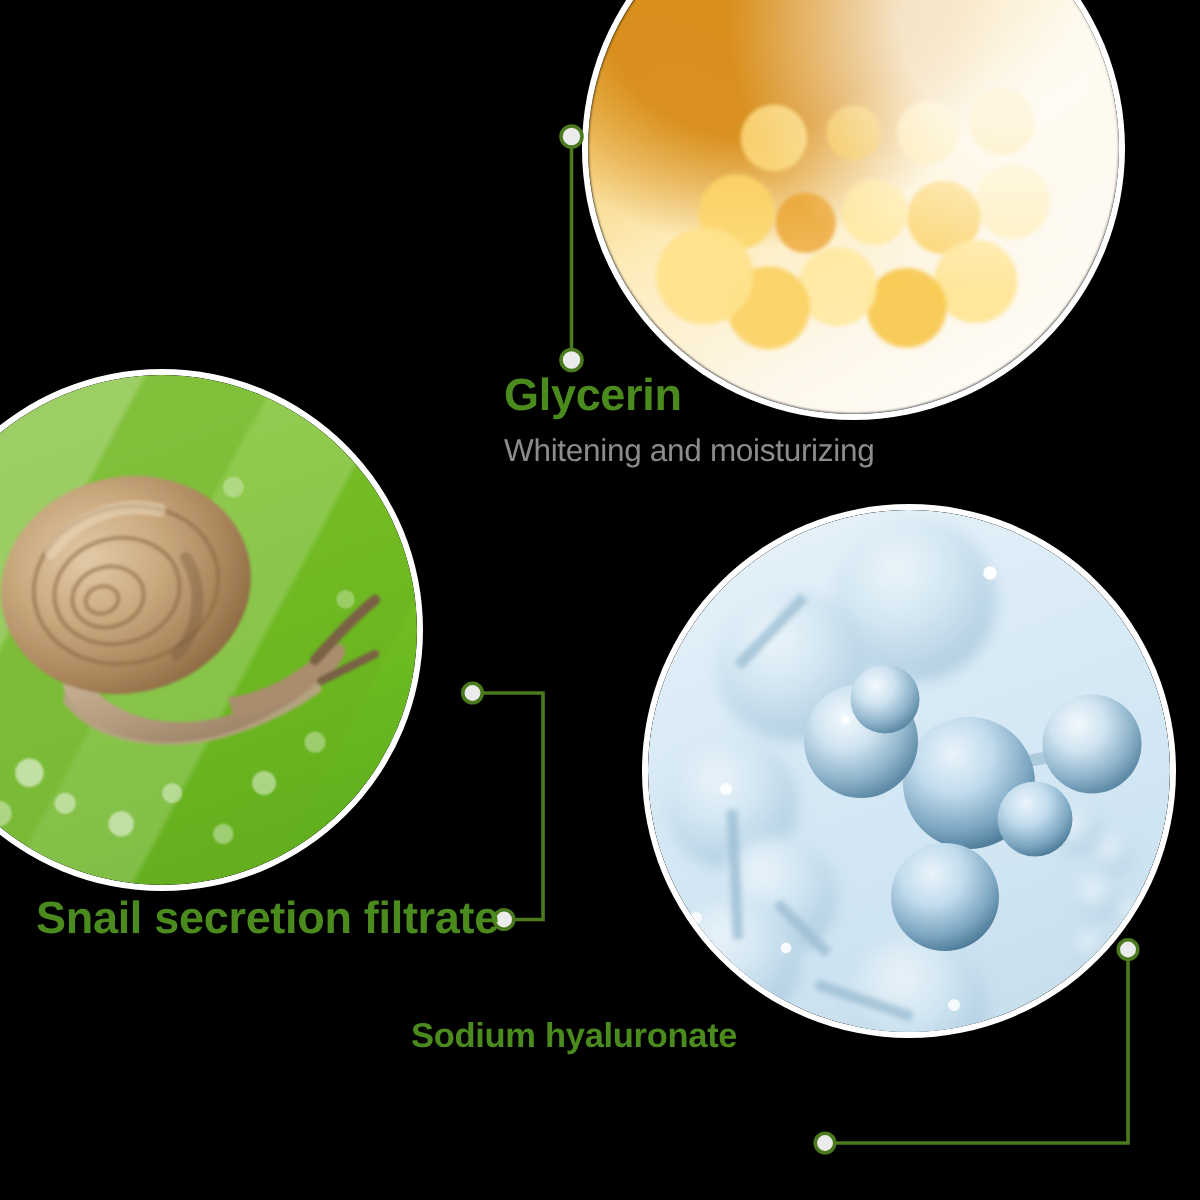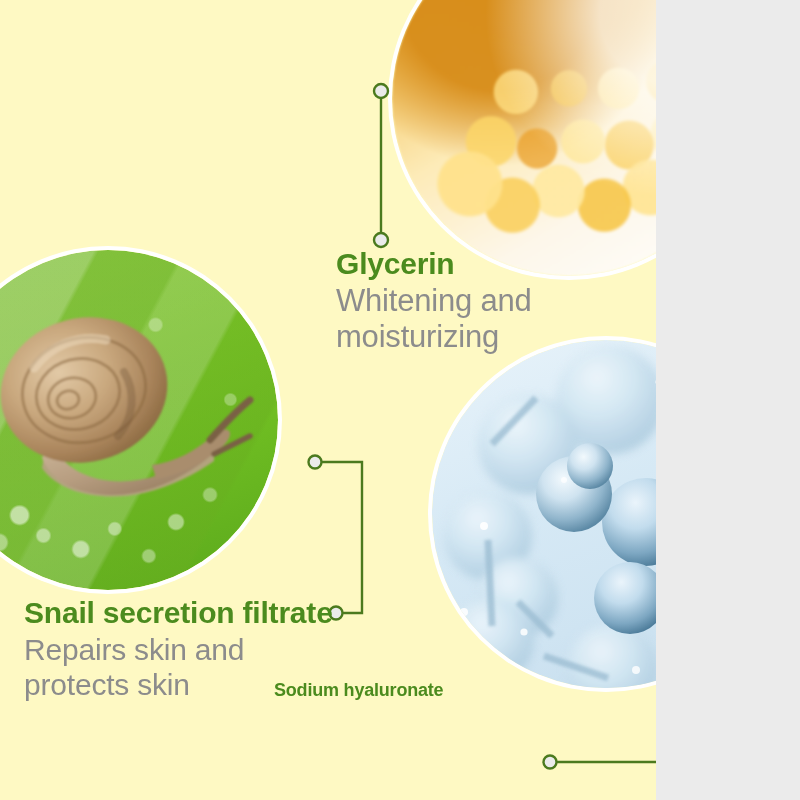--- a/index.html
+++ b/index.html
@@ -1,21 +1,21 @@
 <!DOCTYPE html>
 <html><head>
 <meta charset="utf-8">
 <style>
   html,body{margin:0;padding:0;}
   body{
     width:800px;height:800px;overflow:hidden;
     font-family:"Liberation Sans",sans-serif;
     background:#ebebeb;
   }
-  #stage{position:relative;width:656px;height:800px;background:#fef9c3;overflow:hidden;}
+  #stage{position:relative;width:800px;height:800px;background:#000000;overflow:hidden;}
 
   
   .plate{position:absolute;border-radius:50%;overflow:hidden;
          box-shadow:0 0 0 4px #ffffff;}
   .plate .inner{position:absolute;inset:0;border-radius:50%;overflow:hidden;}
 
   
   #plate-glycerin{left:392px;top:-78px;width:354px;height:354px;}
   #plate-glycerin .inner{
     background:
@@ -95,28 +95,28 @@
     white-space:nowrap;
   }
   .callout .sub{
     color:#8c8c8c;
     letter-spacing:-.2px;
     white-space:pre-line;
   }
 
   #callout-glycerin{left:336px;top:247px;}
   #callout-glycerin .title{font-size:30px;line-height:34px;}
-  #callout-glycerin .sub{font-size:31px;line-height:36px;margin-top:2px;}
+  #callout-glycerin .sub{font-size:21px;line-height:36px;margin-top:2px;}
 
   #callout-snail{left:24px;top:597px;}
   #callout-snail .title{font-size:30px;line-height:32px;}
   #callout-snail .sub{font-size:30px;line-height:35px;margin-top:3px;}
 
   #callout-sodium{left:274px;top:675px;}
-  #callout-sodium .title{font-size:18px;line-height:31px;}
+  #callout-sodium .title{font-size:23px;line-height:31px;}
   #callout-sodium .sub{font-size:29px;line-height:34px;margin-top:3px;}
 </style>
 </head>
 <body>
 
 <div id="stage">
 
   <div class="plate" id="plate-glycerin">
     <div class="inner"></div>
     <div class="gloss"></div>
@@ -266,21 +266,19 @@
     </g>
   </svg>
 
   <div class="callout" id="callout-glycerin">
     <div class="title">Glycerin</div>
     <div class="sub">Whitening and moisturizing</div>
   </div>
 
   <div class="callout" id="callout-snail">
     <div class="title">Snail secretion filtrate</div>
-    <div class="sub">Repairs skin and
-protects skin</div>
   </div>
 
   <div class="callout" id="callout-sodium">
     <div class="title">Sodium hyaluronate</div>
   </div>
 
 </div>
 
 </body></html>

